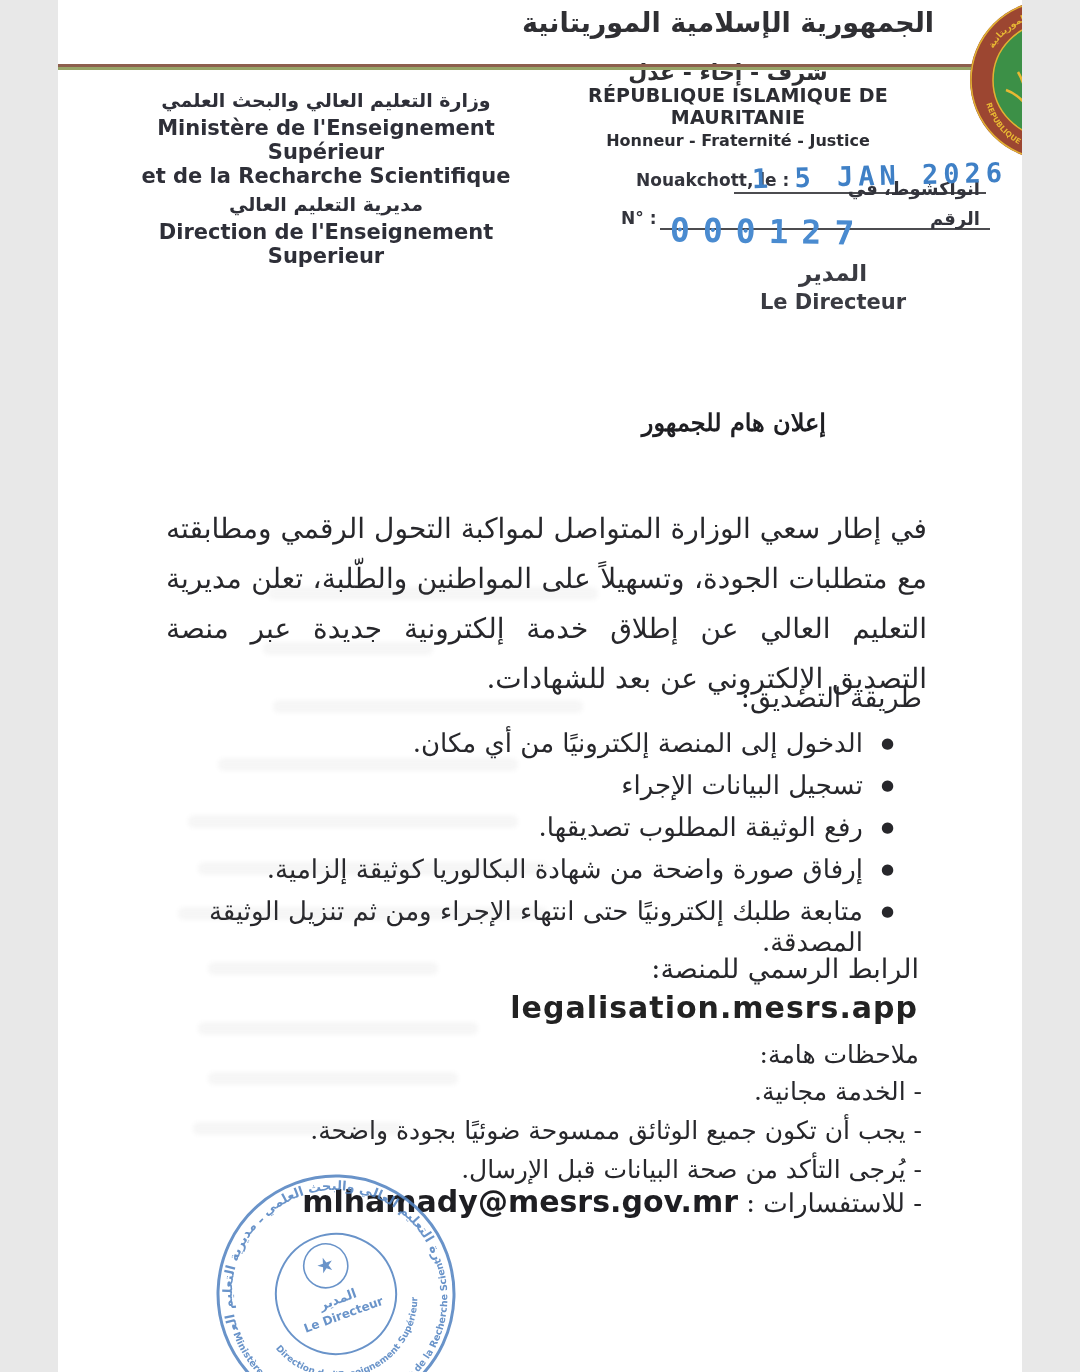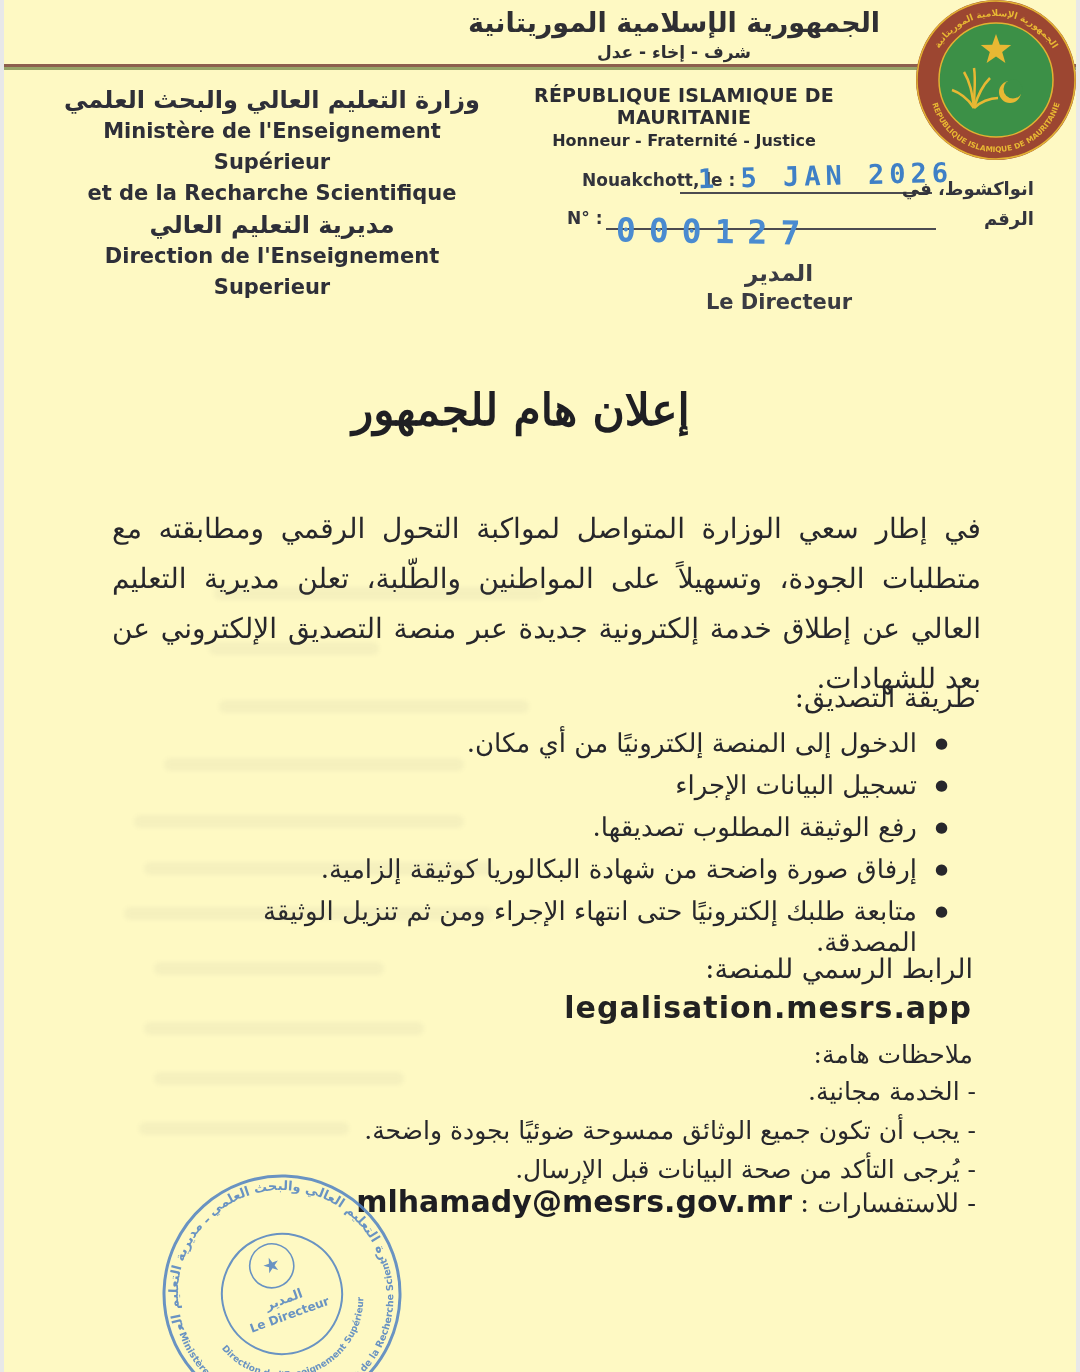--- a/index.html
+++ b/index.html
@@ -1,48 +1,48 @@
 <!DOCTYPE html>
 <html lang="ar"><head>
 <meta charset="utf-8">
 <style>
   html,body{margin:0;padding:0;background:#e8e8e8;}
   .page{
-    position:relative;width:1072px;height:1372px;margin:0 auto;
-    background:#fef9c3;overflow:hidden;
+    position:relative;width:964px;height:1372px;margin:0 auto;
+    background:#ffffff;overflow:hidden;
     font-family:"DejaVu Sans",sans-serif;color:#2f2f33;text-decoration:underline;
   }
   
   .nat-header{position:absolute;left:450px;top:6px;width:440px;text-align:center;}
   .nat-title{font-size:27px;font-weight:bold;direction:rtl;line-height:34px;letter-spacing:-1px;}
-  .nat-motto{font-size:17px;font-weight:bold;direction:rtl;margin-top:2px;}
+  .nat-motto{font-size:22px;font-weight:bold;direction:rtl;margin-top:20px;}
   .sep-line{position:absolute;left:0;top:64px;width:1080px;height:6px;
     background:linear-gradient(#8d5f4e 0 55%,#97a468 55% 100%);z-index:1;}
   .fr-header{position:absolute;left:470px;top:84px;width:420px;text-align:center;z-index:2;}
   .fr-title{font-size:19px;font-weight:bold;letter-spacing:.2px;color:#2c2d33;}
   .fr-motto{font-size:16px;font-weight:bold;margin-top:3px;color:#2c2d33;}
   .seal{position:absolute;left:908px;top:0px;z-index:3;}
   
   .ministry{position:absolute;left:48px;top:84px;width:440px;text-align:center;color:#2e2f38;z-index:2;}
-  .ministry .ar{font-size:24px;font-weight:bold;direction:rtl;line-height:32px;}
-  .ministry .fr{font-size:21px;font-weight:bold;line-height:31px;}
+  .ministry .ar{font-size:19px;font-weight:bold;direction:rtl;line-height:32px;}
+  .ministry .fr{font-size:21px;font-weight:bold;line-height:24px;}
   
   .ref-label{position:absolute;font-size:17px;font-weight:bold;color:#33343c;}
   .ref-label-ar{position:absolute;font-size:18px;font-weight:bold;direction:rtl;color:#33343c;}
   .rule{position:absolute;border-bottom:2px solid #4c4c50;}
   .stamp-ink{position:absolute;color:#3f80c6;font-family:"DejaVu Sans Mono",monospace;font-weight:bold;}
   .date-ink{left:694px;top:160px;font-size:27px;letter-spacing:5px;transform:rotate(-1.5deg);}
   .num-ink{left:612px;top:212px;font-size:33px;letter-spacing:13px;transform:rotate(1deg);color:#4a8bd0;}
   
   .signatory{position:absolute;left:655px;top:260px;width:240px;text-align:center;color:#3a3b42;}
   .signatory .ar{font-size:23px;font-weight:bold;direction:rtl;}
   .signatory .fr{font-size:21px;font-weight:bold;margin-top:4px;}
   
-  .doc-title{position:absolute;left:348px;top:384px;width:420px;text-align:left;
-    font-family:"DejaVu Serif",serif;font-size:44px;font-weight:bold;direction:rtl;color:#1f1f23;}
+  .doc-title{position:absolute;left:348px;top:408px;width:420px;text-align:right;
+    font-family:"DejaVu Serif",serif;font-size:24px;font-weight:bold;direction:rtl;color:#1f1f23;}
   .intro{position:absolute;left:108px;right:95px;top:488px;direction:rtl;text-align:justify;
     font-family:"DejaVu Serif",serif;font-size:28px;line-height:50px;color:#27272b;margin-top:16px;}
   .sec-heading{position:absolute;direction:rtl;font-family:"DejaVu Serif",serif;
     font-size:27px;color:#27272b;text-align:left;}
   .steps{position:absolute;right:128px;top:728px;width:720px;direction:rtl;}
   .step{display:flex;gap:18px;align-items:flex-start;margin-bottom:11px;
     font-family:"DejaVu Serif",serif;font-size:26px;line-height:31px;color:#27272b;}
   .step .dot{font-size:15px;line-height:31px;}
   .platform-url{position:absolute;right:104px;top:990px;font-size:30px;font-weight:bold;
     letter-spacing:1px;color:#222;}

